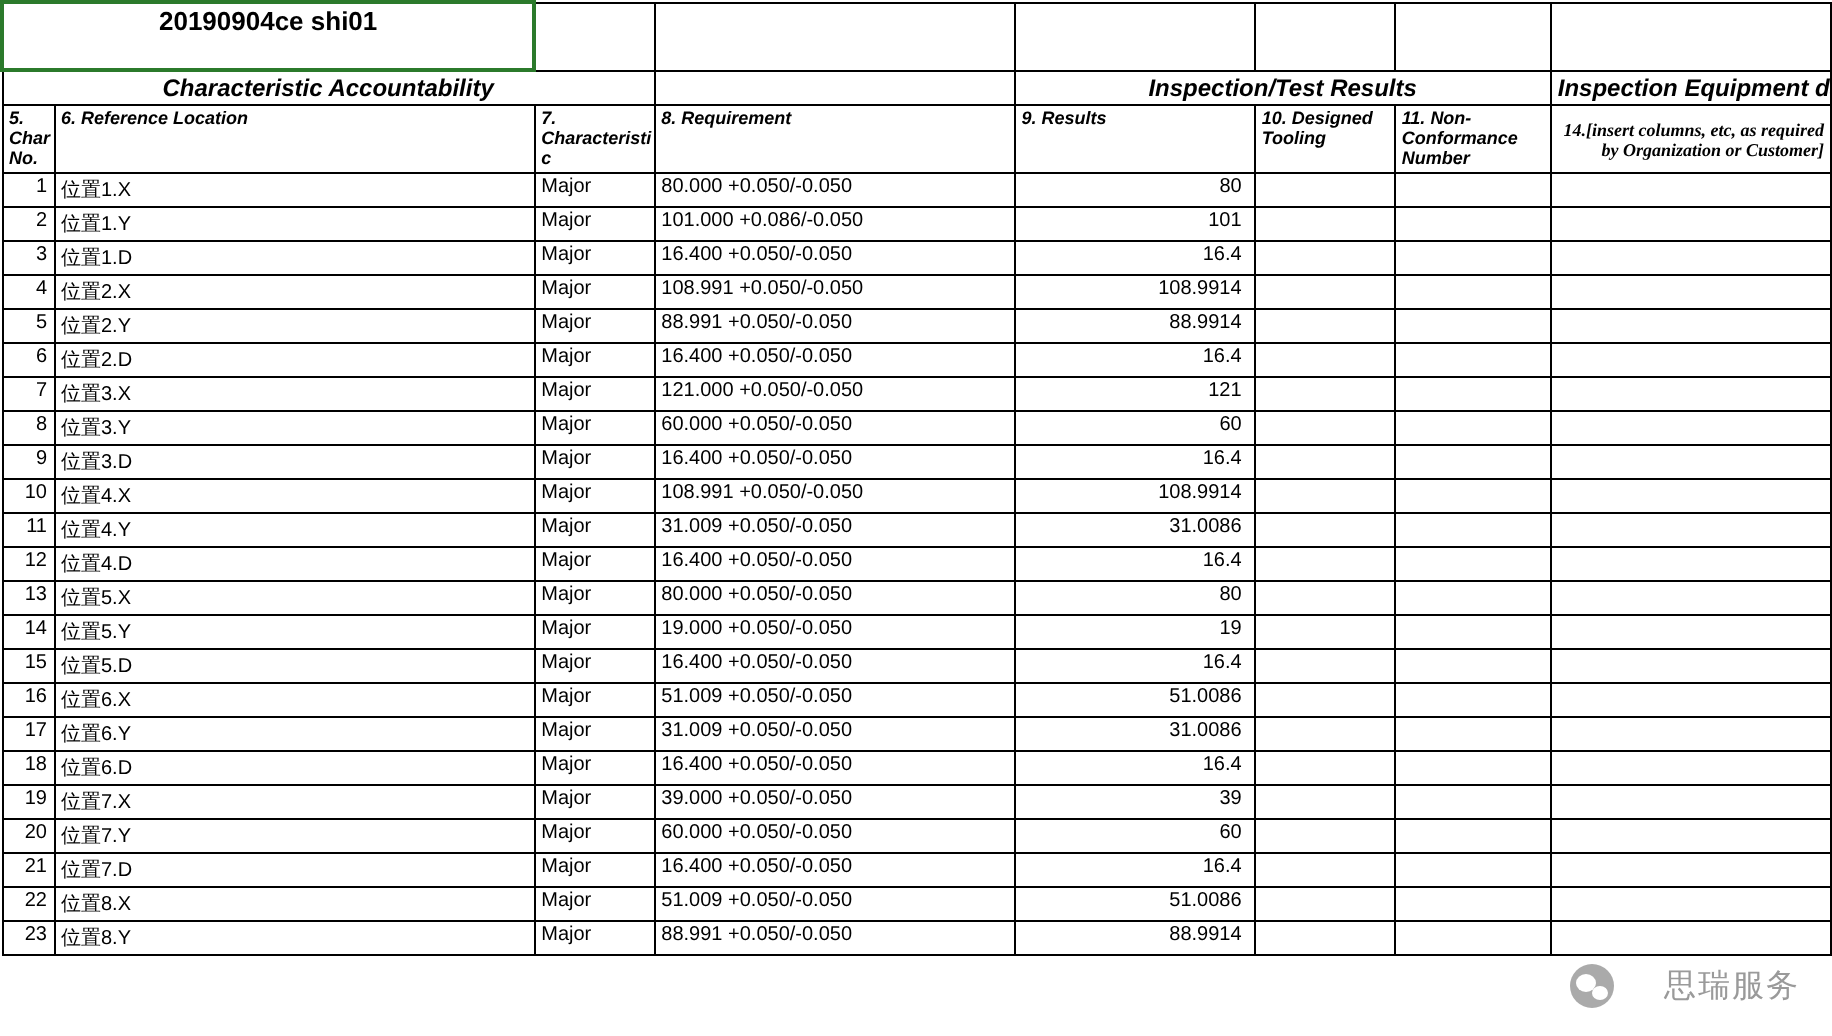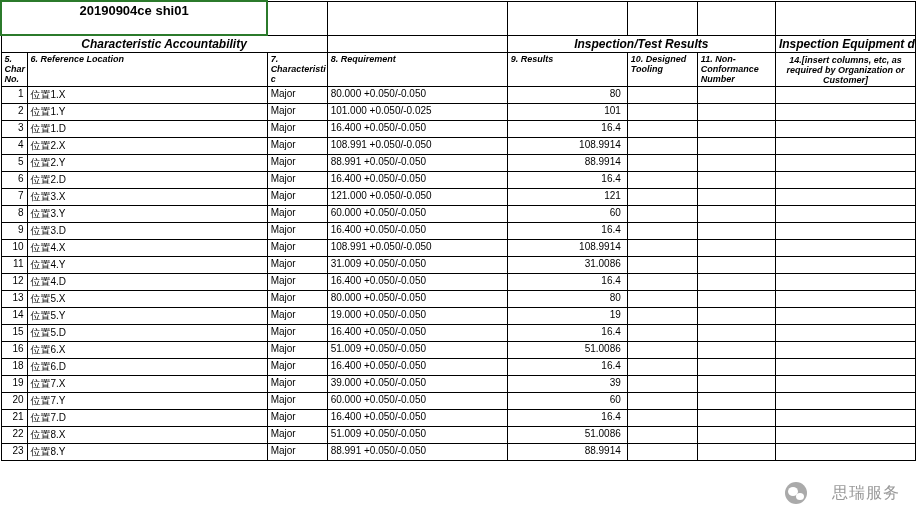--- a/index.html
+++ b/index.html
@@ -51,23 +51,24 @@
     font-size: 9px;
     background: #fff;
     vertical-align: top;
     white-space: normal;
     height: 34px;
   }
   .num-col { text-align: right; }
   .res-col { text-align: right; padding-right: 6px; padding-left: 48px; }
   .note-cell {
     font-size: 9px;
-    text-align: center;
+    text-align: right;
     white-space: normal;
     vertical-align: middle;
+    font-family: Liberation Serif, serif;
   }
   .wechat-badge {
     position: absolute;
     right: 16px;
     bottom: 14px;
     display: flex;
     align-items: center;
     gap: 25px;
     pointer-events: none;
   }
@@ -147,21 +148,21 @@
         <td>80.000  +0.050/-0.050</td>
         <td class="res-col">80</td>
         <td></td>
         <td></td>
         <td></td>
       </tr>
       <tr>
         <td class="num-col">2</td>
         <td>位置1.Y</td>
         <td>Major</td>
-        <td>101.000  +0.050/-0.025</td>
+        <td>101.000  +0.086/-0.050</td>
         <td class="res-col">101</td>
         <td></td>
         <td></td>
         <td></td>
       </tr>
       <tr>
         <td class="num-col">3</td>
         <td>位置1.D</td>
         <td>Major</td>
         <td>16.400  +0.050/-0.050</td>
@@ -289,20 +290,30 @@
         <td></td>
         <td></td>
         <td></td>
       </tr>
       <tr>
         <td class="num-col">16</td>
         <td>位置6.X</td>
         <td>Major</td>
         <td>51.009  +0.050/-0.050</td>
         <td class="res-col">51.0086</td>
+        <td></td>
+        <td></td>
+        <td></td>
+      </tr>
+      <tr>
+        <td class="num-col">17</td>
+        <td>位置6.Y</td>
+        <td>Major</td>
+        <td>31.009  +0.050/-0.050</td>
+        <td class="res-col">31.0086</td>
         <td></td>
         <td></td>
         <td></td>
       </tr>
       <tr>
         <td class="num-col">18</td>
         <td>位置6.D</td>
         <td>Major</td>
         <td>16.400  +0.050/-0.050</td>
         <td class="res-col">16.4</td>

